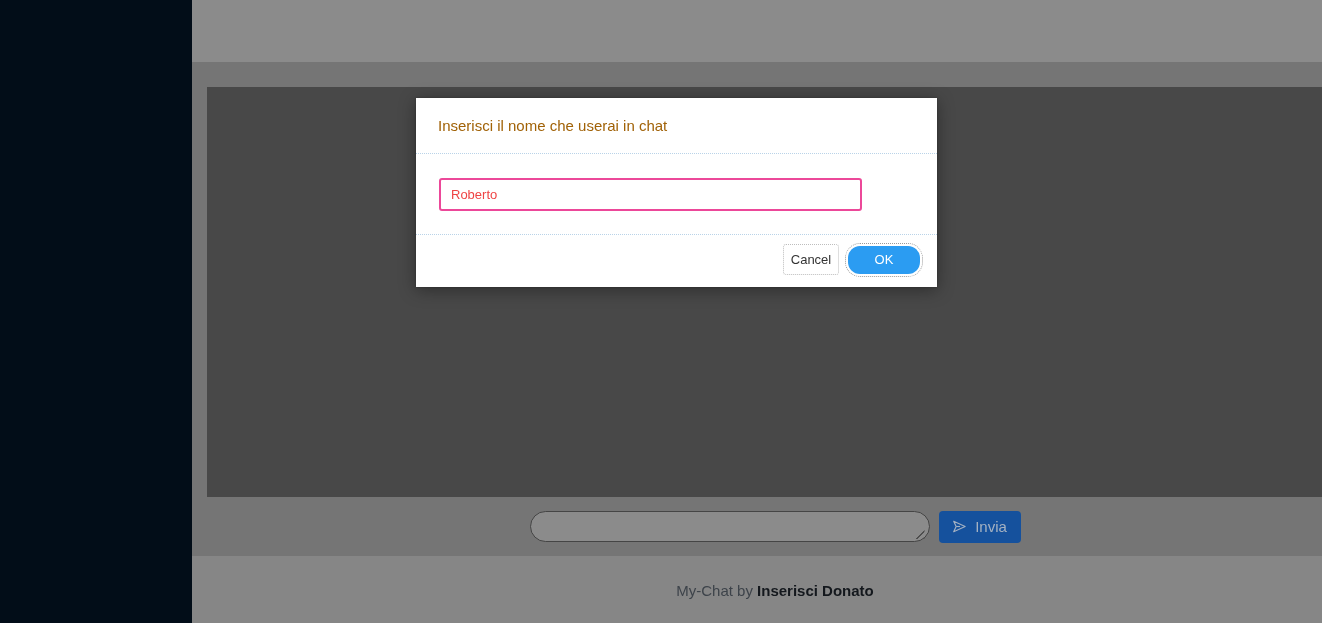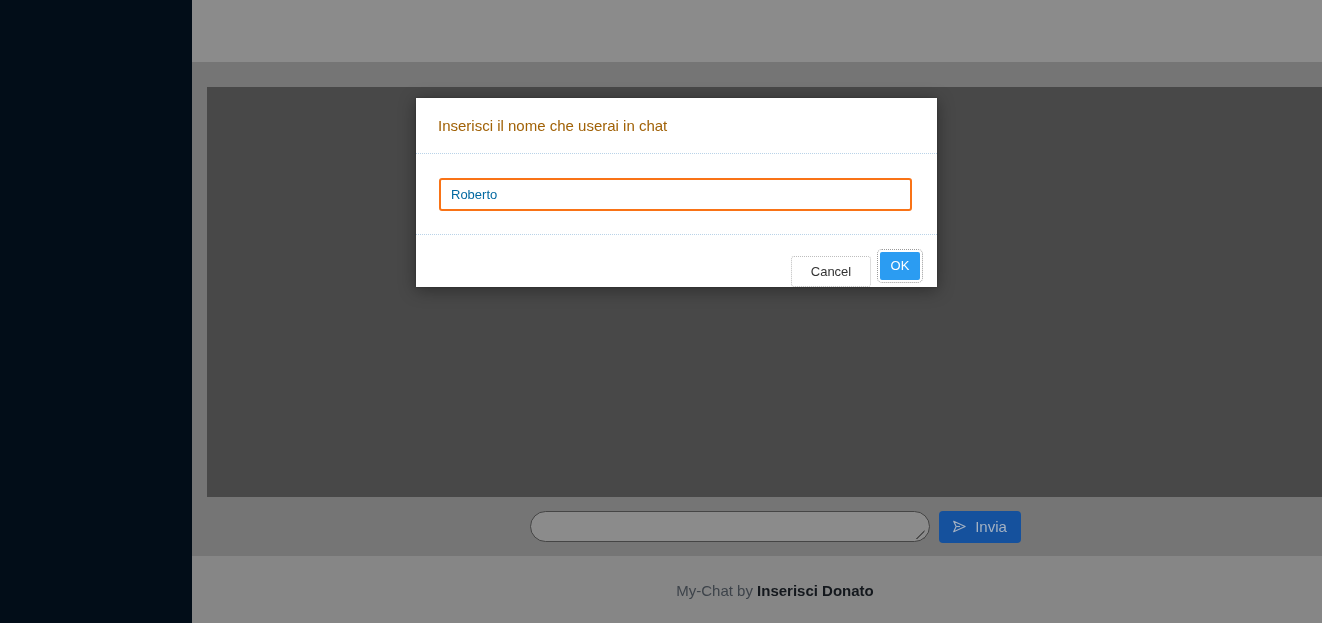--- a/index.html
+++ b/index.html
@@ -95,49 +95,48 @@
     white-space: nowrap; overflow: hidden;
   }
   .dialog-sep {
     position: absolute; left: 0; right: 0; height: 0;
     border-top: 1px dotted #b9d3e8;
   }
   .sep-1 { top: 55px; }
   .sep-2 { top: 136px; }
   .dialog-input {
     position: absolute; left: 23px; top: 80px;
-    width: 473px; height: 33px;
-    border: 2px solid #f97316;
+    width: 423px; height: 33px;
+    border: 2px solid #ec4899;
     border-radius: 3px;
     padding: 0 10px;
     font-family: "Liberation Sans", sans-serif;
     font-size: 13px;
-    color: #0369a1;
+    color: #ef4444;
     outline: none;
   }
   .dialog-buttons {
     position: absolute; right: 17px; top: 146px;
     display: flex; align-items: center; gap: 9px;
   }
   .cancel-button {
-    width: 80px; height: 31px;
+    width: 56px; height: 31px;
     background: #ffffff;
     border: 1px dotted #bdbdbd;
     border-radius: 3px;
     font-family: "Liberation Sans", sans-serif;
     font-size: 13px;
     color: #333333;
     cursor: pointer;
-    margin-top: 12px;
   }
   .ok-button {
-    width: 40px; height: 28px;
+    width: 72px; height: 28px;
     background: #2b9cf2;
     border: none;
-    border-radius: 2px;
+    border-radius: 12px;
     font-family: "Liberation Sans", sans-serif;
     font-size: 13px;
     color: #ffffff;
     outline: 1px dotted #9a9a9a;
     outline-offset: 2px;
     cursor: pointer;
   }
 </style>
 </head>
 <body>

